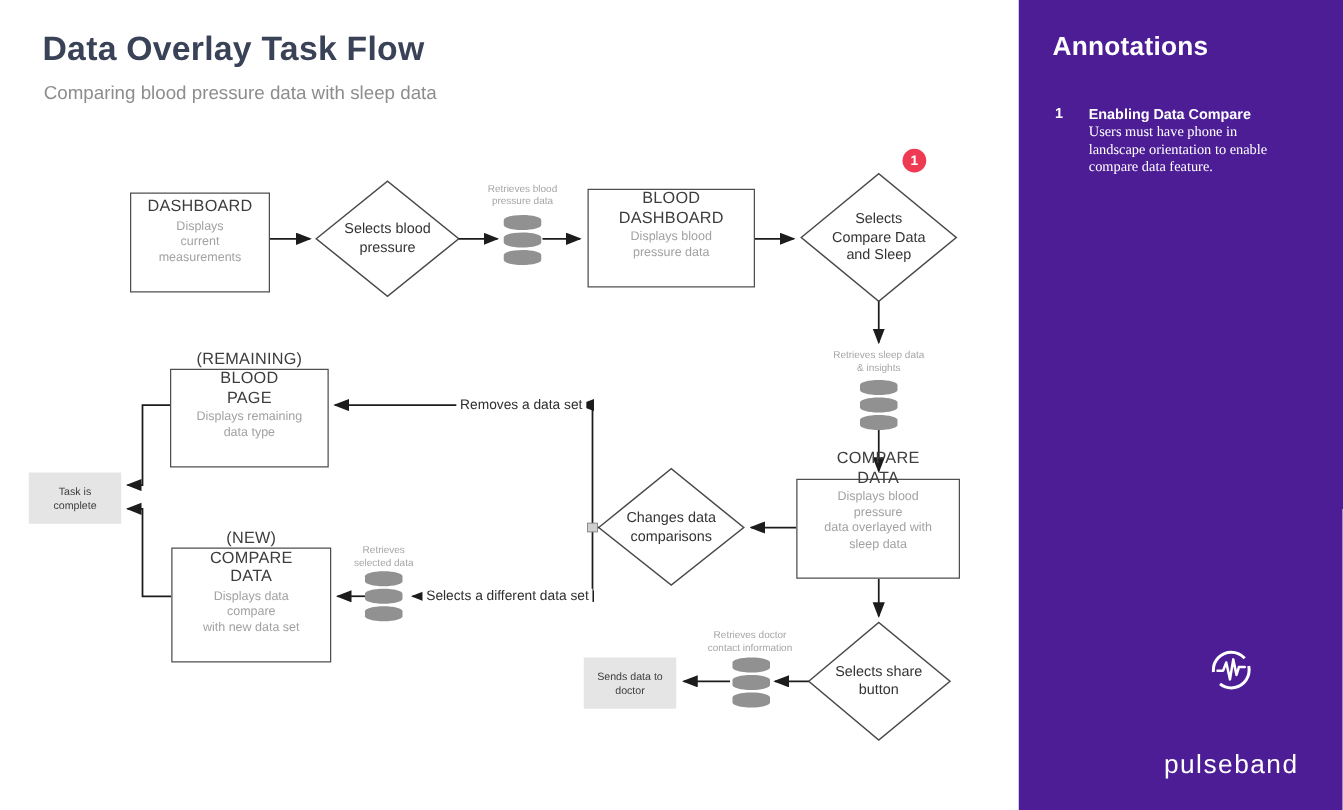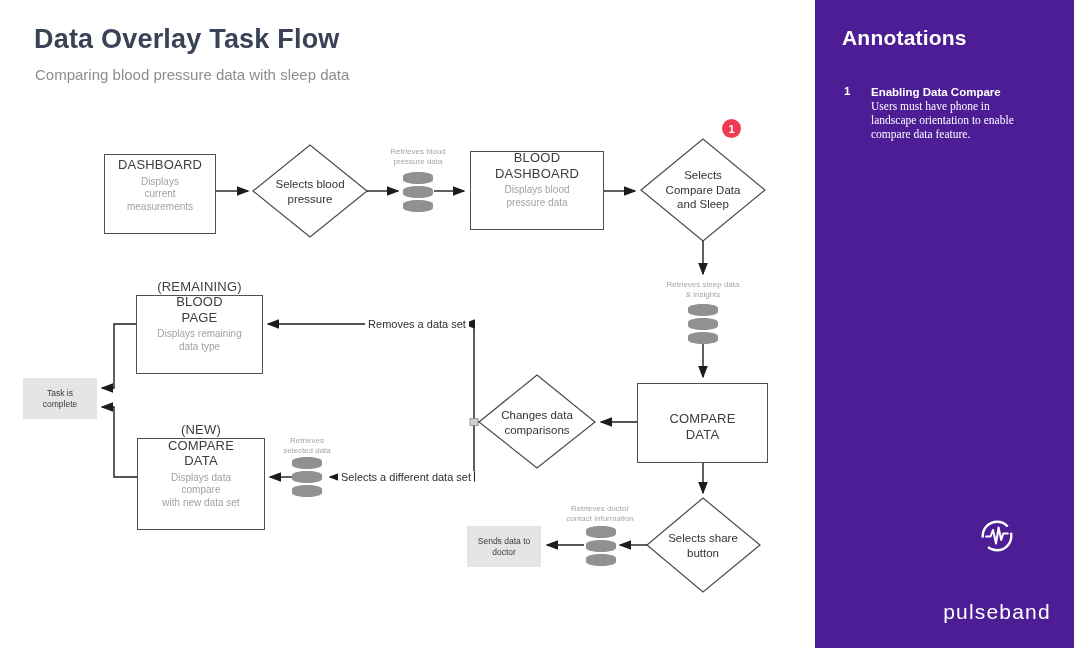--- a/index.html
+++ b/index.html
@@ -33,21 +33,21 @@
         font-size:11px;font-weight:bold;display:flex;align-items:center;justify-content:center;}
 
   
   .sidebar{position:absolute;left:815px;top:0;width:259px;height:648px;background:#4c1d95;color:#fff;z-index:4;}
   .sidebar h2{margin:26px 0 0 27px;font-size:21px;font-weight:bold;letter-spacing:0.2px;}
   .annot{display:flex;margin:35px 22px 0 29px;}
   .annot-num{width:27px;font-size:11.5px;font-weight:bold;flex-shrink:0;}
   .annot-body{flex:1;font-size:11.5px;line-height:14px;}
   .annot-title{font-weight:bold;}
   .annot-text{white-space:pre-line;font-family:Liberation Serif, serif;}
-  .brand{position:absolute;right:17px;bottom:24px;width:120px;display:flex;flex-direction:column;align-items:center;gap:42px;}
+  .brand{position:absolute;right:29px;bottom:24px;width:120px;display:flex;flex-direction:column;align-items:center;gap:42px;}
   .brand-name{font-size:21px;letter-spacing:1.2px;margin-top:5px;color:#fff;}
 </style>
 </head>
 <body>
 
 <div class="stage">
 
   <svg class="wires" width="815" height="648" viewBox="0 0 815 648">
     <defs>
       <marker id="arr" markerWidth="9" markerHeight="8" refX="8" refY="3.5" orient="auto">
@@ -122,20 +122,23 @@
   </div>
 
   <div class="node" style="left:470px;top:151px;width:134px;height:79px;">
     <div class="node-title">BLOOD DASHBOARD</div>
     <div class="node-desc">Displays blood
 pressure data</div>
   </div>
 
   <div class="node" style="left:637px;top:383px;width:131px;height:80px;">
     <div class="node-title">COMPARE DATA</div>
+    <div class="node-desc">Displays blood pressure
+data overlayed with
+sleep data</div>
   </div>
 
   <div class="node" style="left:136px;top:295px;width:127px;height:79px;">
     <div class="node-title">(REMAINING)
 BLOOD PAGE</div>
     <div class="node-desc">Displays remaining
 data type</div>
   </div>
 
   <div class="node" style="left:137px;top:438px;width:128px;height:92px;">

